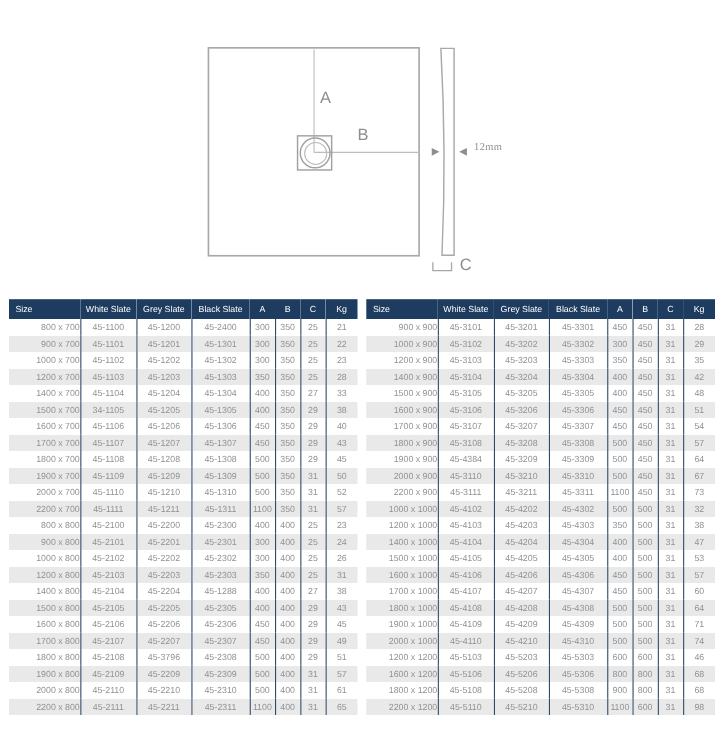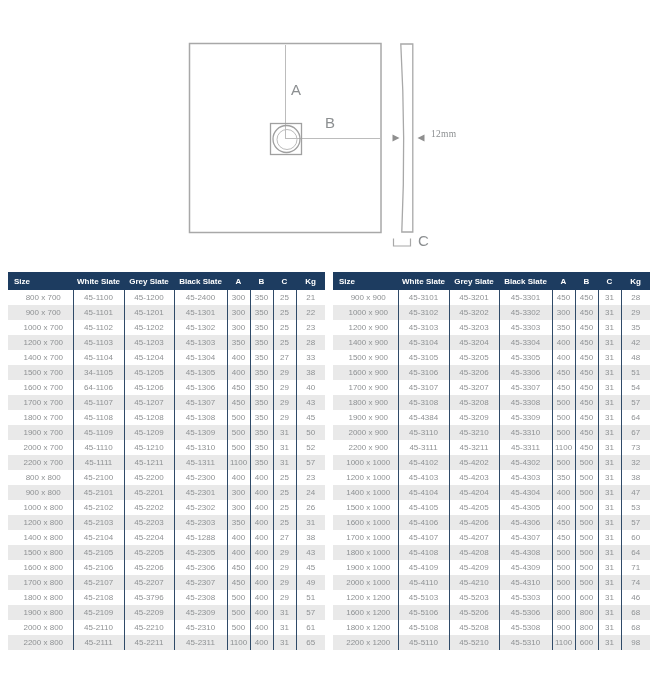--- a/index.html
+++ b/index.html
@@ -10,30 +10,30 @@
   .diagram-svg{position:absolute;left:0;top:0;}
   .dim-label{position:absolute;color:#8c8f91;font-size:15px;line-height:1;}
   .thickness-label{position:absolute;color:#8c8f91;font-size:9.5px;letter-spacing:.3px;line-height:1;}
 
   
   table.spec{position:absolute;top:272px;width:317px;border-collapse:collapse;table-layout:fixed;}
   table.spec.left{left:8px;}
   table.spec.right{left:333px;}
   table.spec th{
     background:var(--header_bg,#1d3c60);
-    color:#fff;font-size:8px;font-weight:bold;
+    color:#fff;font-size:8px;font-weight:normal;
     height:18px;padding:0;text-align:center;overflow:hidden;white-space:nowrap;
   }
   table.spec th:first-child{text-align:left;padding-left:6px;}
   table.spec td{
     font-size:8px;color:var(--cell_text,#8f9294);
     height:15px;padding:0;text-align:center;overflow:hidden;white-space:nowrap;
     background:#fff;
   }
-  table.spec td:first-child{text-align:center;padding-left:6px;}
+  table.spec td:first-child{text-align:right;padding-left:6px;}
   table.spec tbody td + td{border-left:1px solid var(--grid_line,#2f4a68);}
   table.spec tbody tr:nth-child(even) td{background:var(--stripe,#e9e9e9);}
   col.c-size{width:65px;}
   col.c-white{width:51px;}
   col.c-grey{width:50px;}
   col.c-black{width:53px;}
   col.c-a{width:23px;}
   col.c-b{width:23px;}
   col.c-c{width:23px;}
   col.c-kg{width:29px;}
@@ -146,21 +146,21 @@
           <td>34-1105</td>
           <td>45-1205</td>
           <td>45-1305</td>
           <td>400</td>
           <td>350</td>
           <td>29</td>
           <td>38</td>
         </tr>
         <tr>
           <td>1600 x 700</td>
-          <td>64-1106</td>
+          <td>45-1106</td>
           <td>45-1206</td>
           <td>45-1306</td>
           <td>450</td>
           <td>350</td>
           <td>29</td>
           <td>40</td>
         </tr>
         <tr>
           <td>1700 x 700</td>
           <td>45-1107</td>

